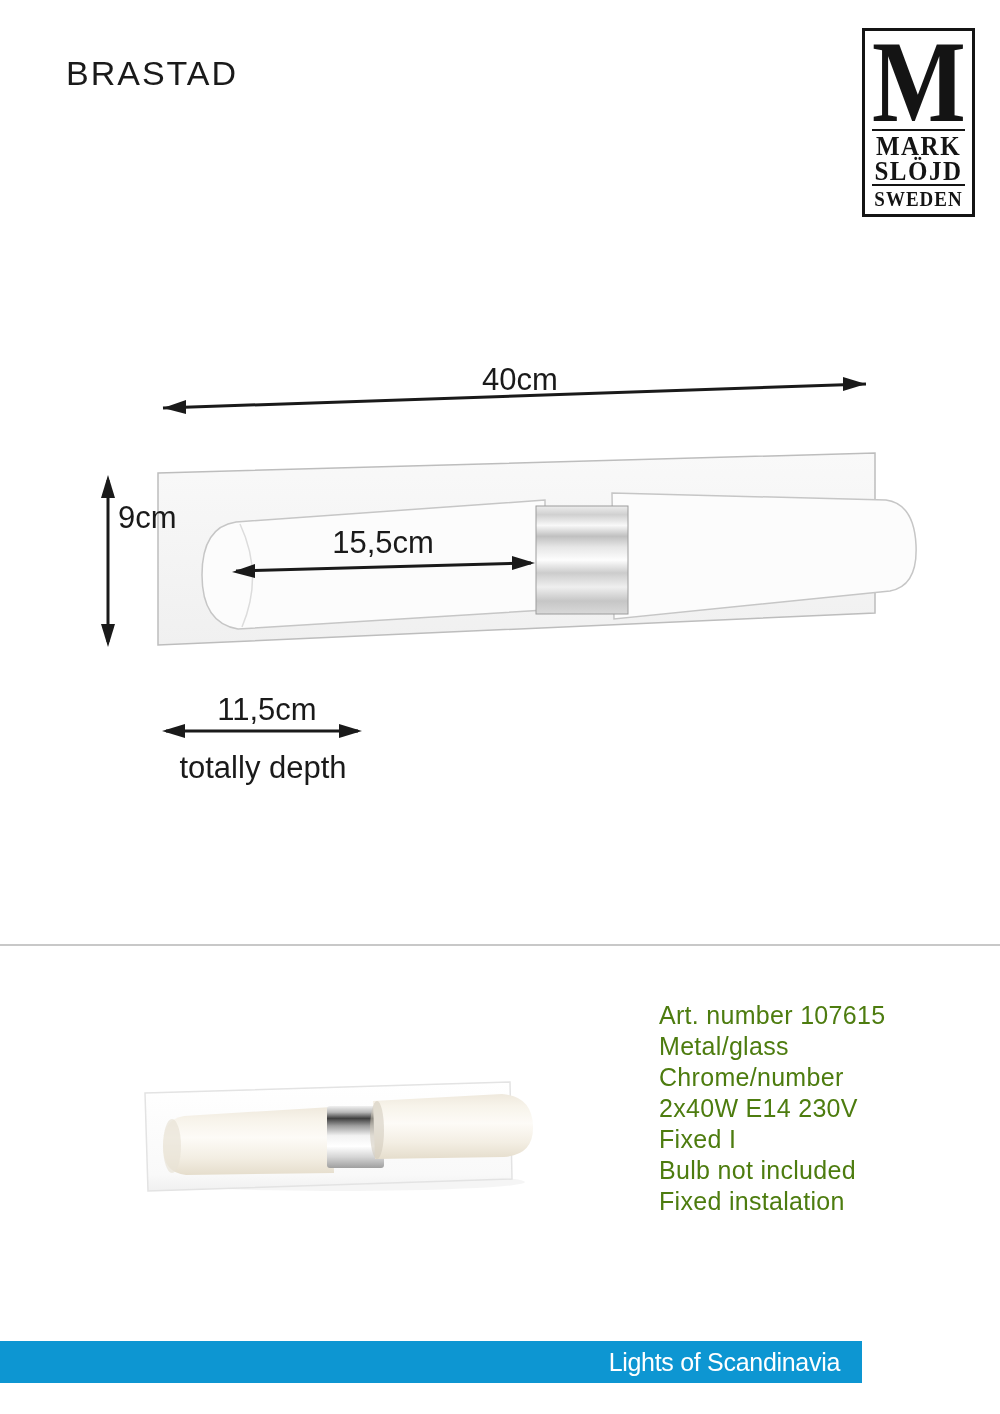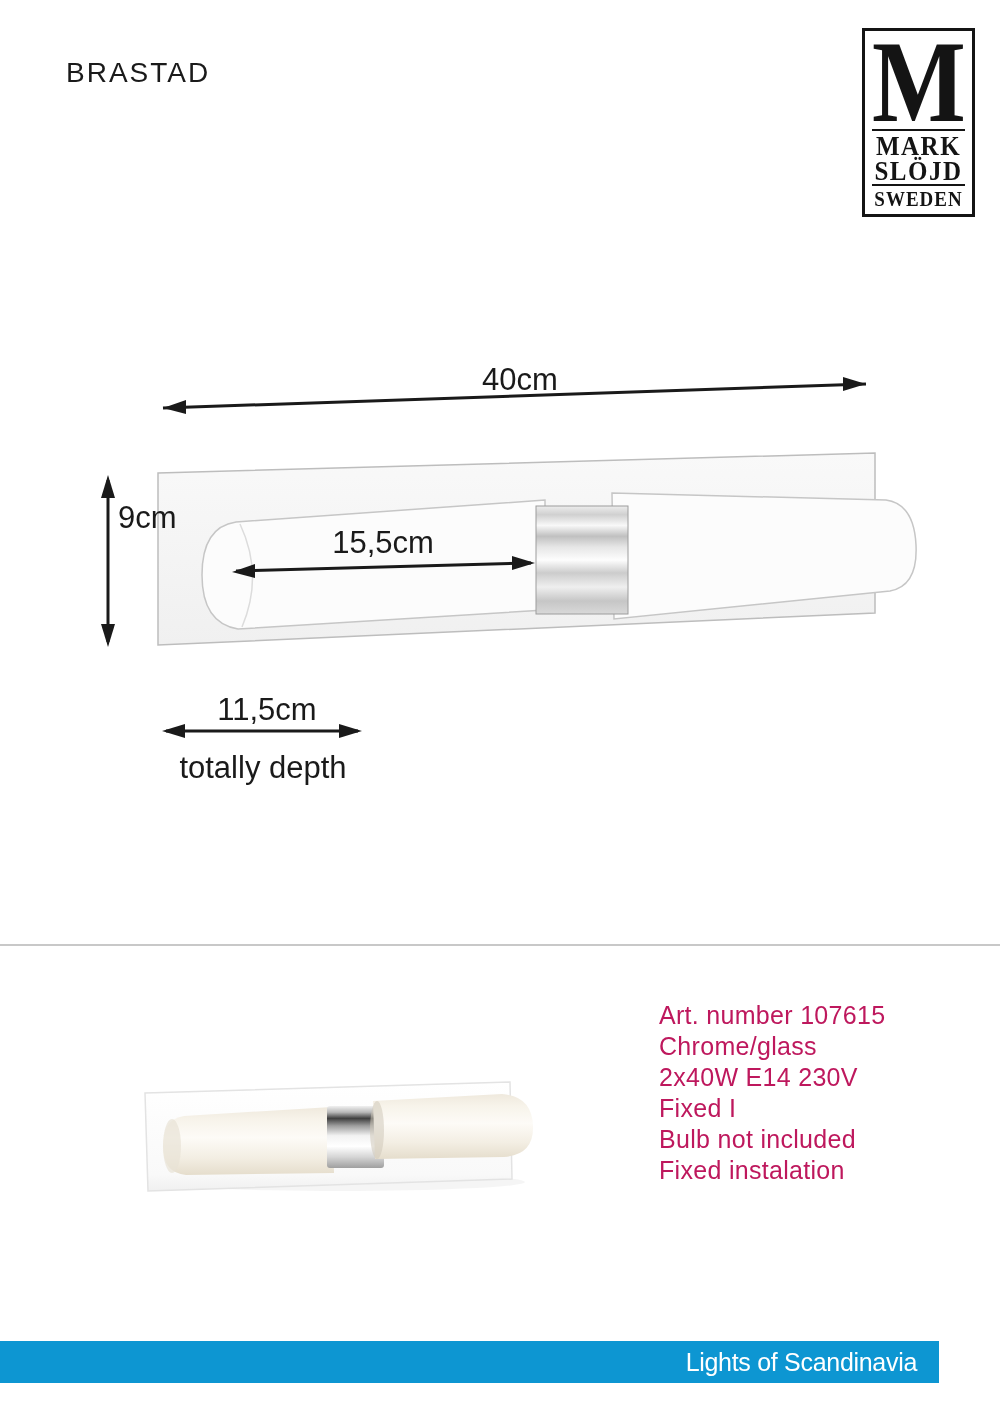--- a/index.html
+++ b/index.html
@@ -6,21 +6,21 @@
   .page{
     position:relative;
     width:1000px;height:1414px;
     background:#ffffff;
     font-family:"Liberation Sans",sans-serif;
     overflow:hidden;
   }
   
   .title{
     position:absolute;left:66px;top:53px;
-    font-size:28px;line-height:40px;
+    font-size:34px;line-height:40px;
     letter-spacing:2px;color:#1a1a1a;font-weight:400;
   }
   .logo{
     position:absolute;left:862px;top:28px;
     width:113px;height:189px;
     border:3px solid #141414;background:#ffffff;
     box-sizing:border-box;
     display:flex;flex-direction:column;align-items:center;
     padding-top:4px;
   }
@@ -46,25 +46,25 @@
   }
   .plate{fill:url(#plateGradD);stroke:#bdbdbd;stroke-width:1.5;}
   .tube{fill:#fcfcfc;stroke:#c6c6c6;stroke-width:1.5;}
   
   .divider{position:absolute;left:0;top:944px;width:1000px;height:2px;background:#c8c8c8;}
   
   .photo{position:absolute;left:120px;top:1060px;}
   
   .specs{
     position:absolute;left:659px;top:1000px;
-    font-size:25px;line-height:31px;letter-spacing:0.3px;color:#be185d;
+    font-size:25px;line-height:31px;letter-spacing:0.3px;color:#4d7c0f;
   }
   
   .footer-bar{
-    position:absolute;left:0;top:1341px;width:939px;height:42px;
+    position:absolute;left:0;top:1341px;width:862px;height:42px;
     background:#0d96d2;
   }
   .footer-label{
     position:absolute;right:22px;top:0;
     line-height:42px;font-size:25px;letter-spacing:-0.3px;
     color:#ffffff;font-weight:400;
   }
 </style>
 </head>
 <body>
@@ -172,21 +172,22 @@
     <polygon points="25,33 390,22 392,119 28,131" fill="url(#plateGradP)" stroke="#e3e3e3" stroke-width="1.5"></polygon>
     <path d="M 212,47 L 64,56 Q 43,59 43,86 Q 43,113 66,115 L 214,113 Z" fill="url(#glassGrad)"></path>
     <ellipse cx="52" cy="86" rx="9" ry="27" fill="#e8e2d6" opacity="0.7"></ellipse>
     <rect x="207" y="46" width="57" height="62" rx="3" fill="url(#chromeGradP)"></rect>
     <path d="M 253,41 L 382,34 Q 412,36 413,66 Q 414,95 384,97 L 255,99 Z" fill="url(#glassGrad)"></path>
     <ellipse cx="257" cy="70" rx="7" ry="29" fill="#cfc8ba" opacity="0.55"></ellipse>
   </svg>
 
   <div class="specs">
     <div>Art. number 107615</div>
-    <div>Chrome/glass</div>
+    <div>Metal/glass</div>
+    <div>Chrome/number</div>
     <div>2x40W E14 230V</div>
     <div>Fixed I</div>
     <div>Bulb not included</div>
     <div>Fixed instalation</div>
   </div>
 
   <div class="footer-bar">
     <div class="footer-label">Lights of Scandinavia</div>
   </div>
 

